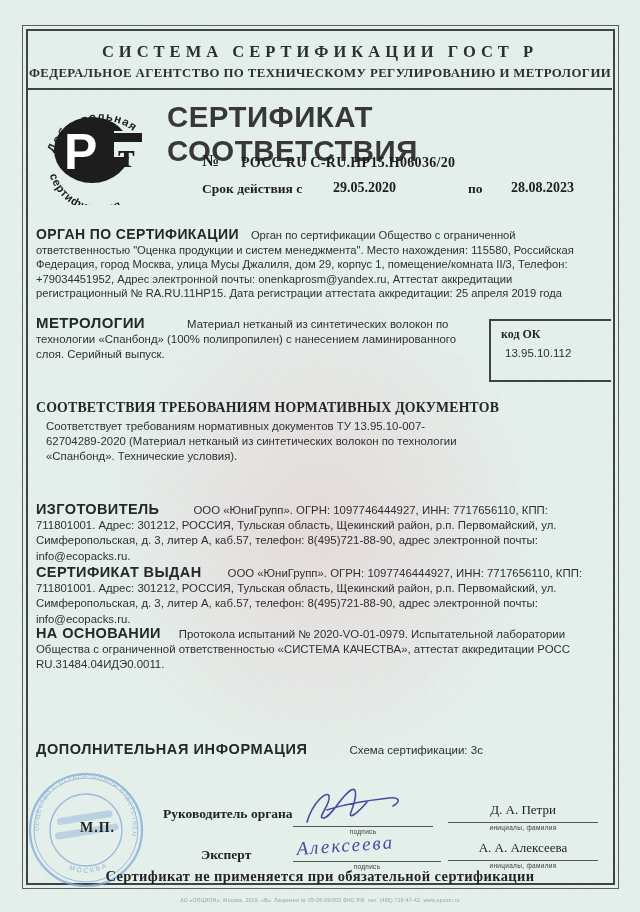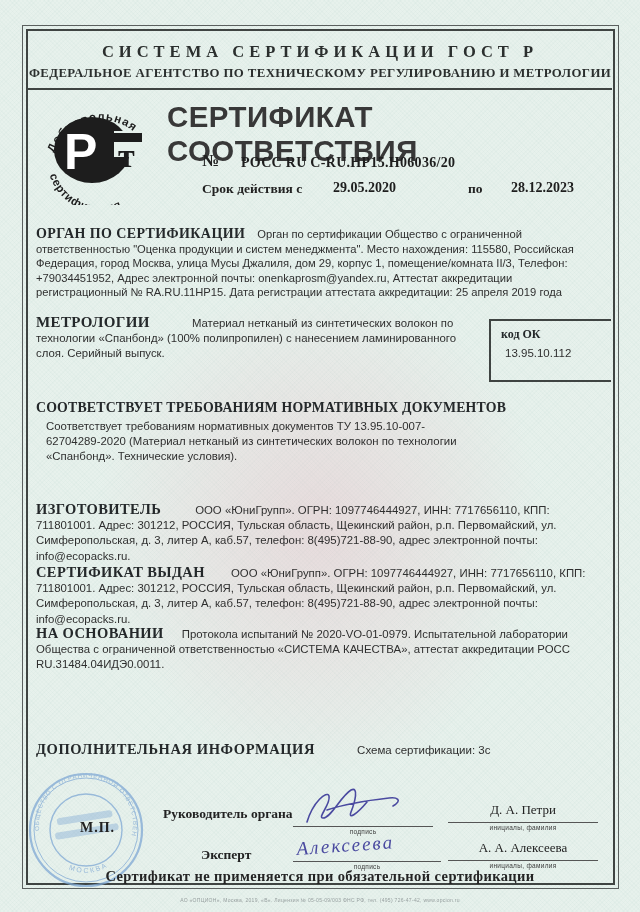--- a/index.html
+++ b/index.html
@@ -50,21 +50,21 @@
   .num-value{left:241px;top:155px;font-weight:bold;font-size:14px;color:#1e1e1e;letter-spacing:.3px;}
   .val-prefix{left:202px;top:181px;font-weight:bold;font-size:13.5px;color:#222;}
   .val-from{left:333px;top:180px;font-weight:bold;font-size:14px;color:#1e1e1e;}
   .val-mid{left:468px;top:181px;font-weight:bold;font-size:13.5px;color:#222;}
   .val-to{left:511px;top:180px;font-weight:bold;font-size:14px;color:#1e1e1e;}
   .serial{left:454px;top:192px;}
   .serial .lbl{font-family:"Liberation Serif", serif;font-weight:bold;font-size:17px;color:#333;vertical-align:top;}
   .serial .val{font-size:23px;color:#d9503a;letter-spacing:.5px;margin-left:3px;}
   .sec{color:#2f2f2f;font-size:11.2px;line-height:14.6px;}
   .sec .lbl{
-    font-family:Liberation Serif, serif;font-weight:bold;color:#24282a;
+    font-family:Liberation Sans, sans-serif;font-weight:bold;color:#24282a;
     font-size:14px;letter-spacing:.4px;
   }
   .codebox{
     border-top:2px solid #3f4442;border-left:2px solid #3f4442;border-bottom:2px solid #3f4442;
     padding:6px 0 0 10px;
   }
   .codebox .clbl{font-family:"Liberation Serif", serif;font-weight:bold;font-size:12px;color:#24282a;}
   .codebox .cval{font-size:11.5px;color:#2f2f2f;margin-top:5px;margin-left:4px;}
   .role{font-family:"Liberation Serif", serif;font-weight:bold;font-size:13.5px;color:#222;}
   .sigbox{position:absolute;}
@@ -121,35 +121,35 @@
       </g>
     </svg>
   </div>
 
   <div class="abs title">СЕРТИФИКАТ СООТВЕТСТВИЯ</div>
   <div class="abs serif num-label">№</div>
   <div class="abs serif num-value">РОСС RU C-RU.НР15.Н06036/20</div>
   <div class="abs serif val-prefix">Срок действия с</div>
   <div class="abs serif val-from">29.05.2020</div>
   <div class="abs serif val-mid">по</div>
-  <div class="abs serif val-to">28.12.2023</div>
+  <div class="abs serif val-to">28.08.2023</div>
 
   <div class="abs sec" style="left:36px;top:227px;width:545px;">
     <span class="lbl" style="margin-right:12px;">ОРГАН ПО СЕРТИФИКАЦИИ</span><span>Орган по сертификации Общество с ограниченной ответственностью "Оценка продукции и систем менеджмента". Место нахождения: 115580, Российская Федерация, город Москва, улица Мусы Джалиля, дом 29, корпус 1, помещение/комната II/3, Телефон: +79034451952, Адрес электронной почты: onenkaprosm@yandex.ru, Аттестат аккредитации регистрационный № RA.RU.11НР15. Дата регистрации аттестата аккредитации: 25 апреля 2019 года</span>
   </div>
 
   <div class="abs sec" style="left:36px;top:315px;width:438px;font-size:11.4px;line-height:15px;">
     <span class="lbl" style="font-size:15px;margin-right:42px;">МЕТРОЛОГИИ</span><span>Материал нетканый из синтетических волокон по технологии «Спанбонд» (100% полипропилен) с нанесением ламинированного слоя. Серийный выпуск.</span>
   </div>
   <div class="abs codebox" style="left:489px;top:319px;width:110px;height:53px;">
     <div class="clbl">код ОК</div>
     <div class="cval">13.95.10.112</div>
   </div>
 
-  <div class="abs serif" style="left:36px;top:400px;width:560px;font-weight:bold;font-size:13.8px;color:#24282a;letter-spacing:.2px;">СООТВЕТСТВУЕТ ТРЕБОВАНИЯМ НОРМАТИВНЫХ ДОКУМЕНТОВ</div>
+  <div class="abs serif" style="left:36px;top:400px;width:560px;font-weight:bold;font-size:13.8px;color:#24282a;letter-spacing:.2px;">СООТВЕТСТВИЯ ТРЕБОВАНИЯМ НОРМАТИВНЫХ ДОКУМЕНТОВ</div>
   <div class="abs sec" style="left:46px;top:419px;width:432px;font-size:11.4px;line-height:15px;">Соответствует требованиям нормативных документов ТУ 13.95.10-007-62704289-2020 (Материал нетканый из синтетических волокон по технологии «Спанбонд». Технические условия).</div>
 
   <div class="abs sec" style="left:36px;top:502px;width:566px;font-size:11.4px;line-height:15.2px;">
     <span class="lbl" style="font-size:14.5px;margin-right:34px;">ИЗГОТОВИТЕЛЬ</span><span>ООО «ЮниГрупп». ОГРН: 1097746444927, ИНН: 7717656110, КПП: 711801001. Адрес: 301212, РОССИЯ, Тульская область, Щекинский район, р.п. Первомайский, ул. Симферопольская, д. 3, литер А, каб.57, телефон: 8(495)721-88-90, адрес электронной почты: info@ecopacks.ru.</span>
   </div>
 
   <div class="abs sec" style="left:36px;top:565px;width:566px;font-size:11.4px;line-height:15.2px;">
     <span class="lbl" style="font-size:14.5px;margin-right:26px;">СЕРТИФИКАТ ВЫДАН</span><span>ООО «ЮниГрупп». ОГРН: 1097746444927, ИНН: 7717656110, КПП: 711801001. Адрес: 301212, РОССИЯ, Тульская область, Щекинский район, р.п. Первомайский, ул. Симферопольская, д. 3, литер А, каб.57, телефон: 8(495)721-88-90, адрес электронной почты: info@ecopacks.ru.</span>
   </div>
 

